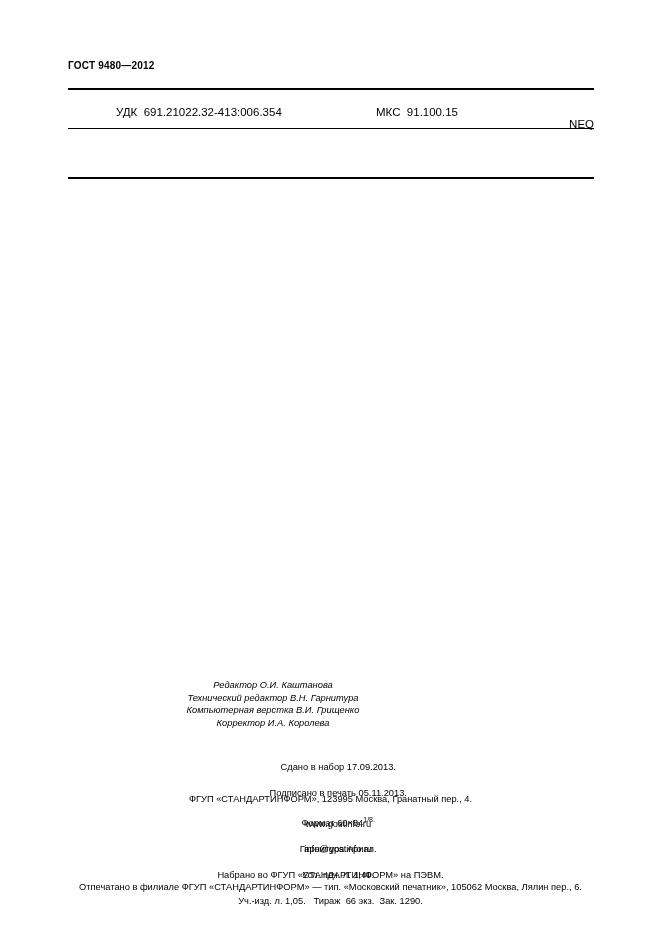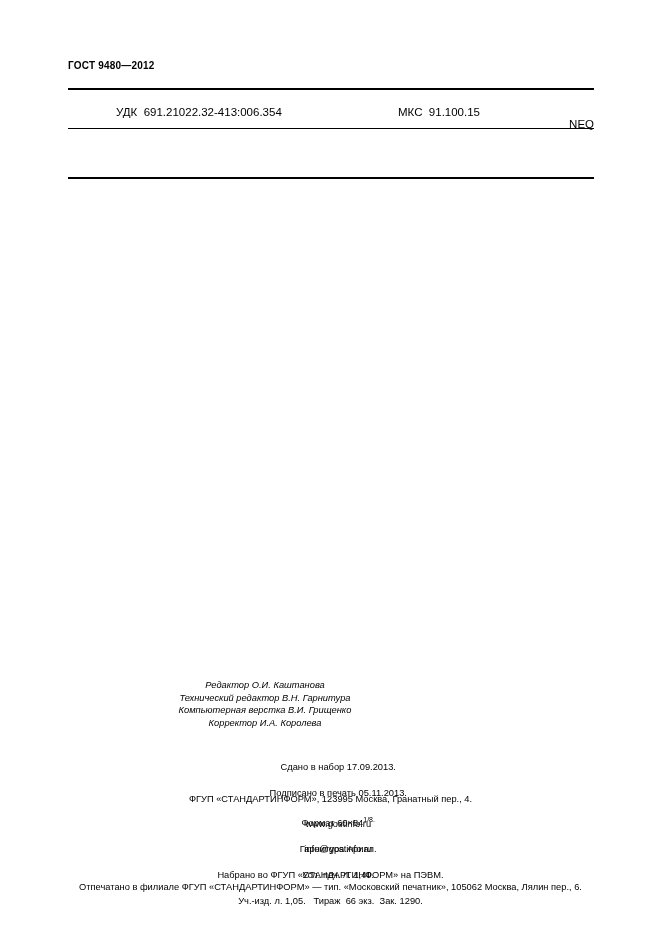--- a/index.html
+++ b/index.html
@@ -57,21 +57,20 @@
     left: 0;
     top: 0;
     white-space: pre;
     margin-left: 48px;
   }
   .codes .mks {
     position: absolute;
     left: 308px;
     top: 0;
     white-space: pre;
-    margin-left: 22px;
   }
   .codes .neq {
     position: absolute;
     right: 0;
     top: 0;
     white-space: pre;
     margin-top: 12px;
   }
 
   
@@ -80,21 +79,21 @@
     left: 72px;
     top: 138px;
     width: 522px;
     font-size: 11.2px;
     line-height: 16px;
   }
 
   
   .editors {
     position: absolute;
-    left: 0;
+    left: 8px;
     top: 679px;
     width: 530px;
     text-align: center;
     font-size: 9.3px;
     line-height: 12.6px;
     font-style: italic;
   }
   .editors .ln { display: block; white-space: pre; }
 
   .printinfo {

